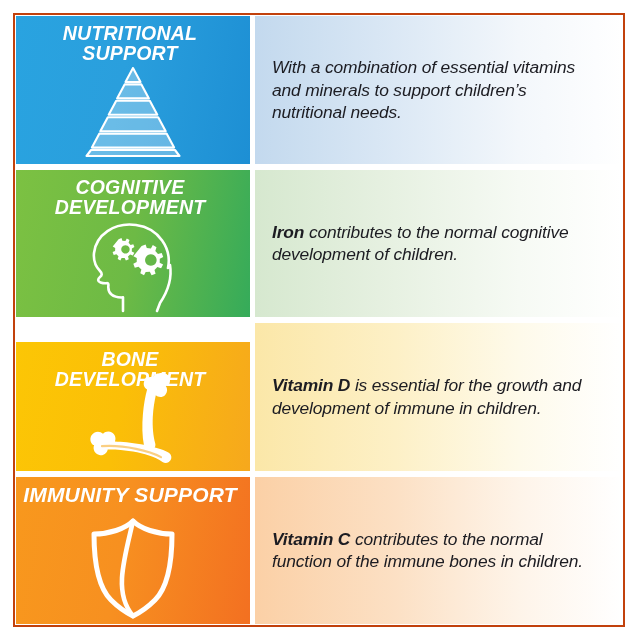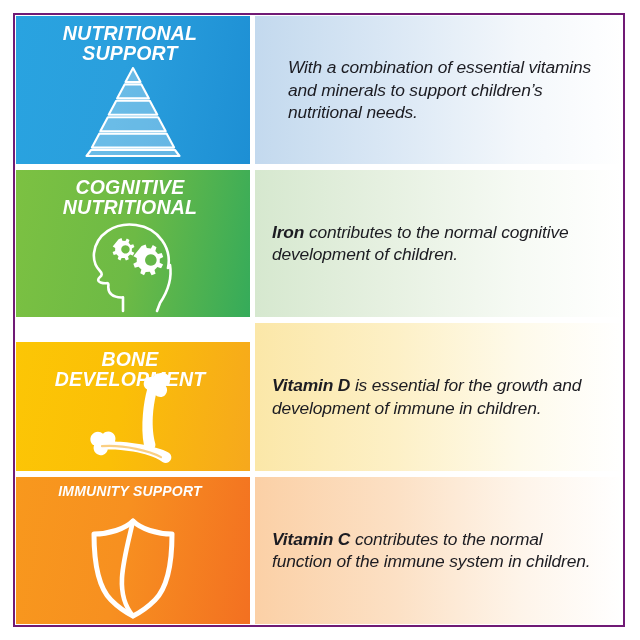--- a/index.html
+++ b/index.html
@@ -12,21 +12,21 @@
     height: 640px;
     overflow: hidden;
     font-family: "Liberation Sans", sans-serif;
   }
   #infographic {
     position: absolute;
     left: 13px;
     top: 13px;
     width: 612px;
     height: 614px;
-    border: 2px solid #701a75;
+    border: 2px solid #c2410c;
     background: #ffffff;
     box-sizing: border-box;
   }
   .rows {
     position: absolute;
     left: 0; top: 0; right: 0; bottom: 0;
     display: flex;
     flex-direction: column;
     padding: 1px;
     box-sizing: border-box;
@@ -55,21 +55,21 @@
     text-align: center;
     color: #ffffff;
     font-weight: bold;
     font-style: italic;
     font-size: 19.5px;
     line-height: 1.04;
     letter-spacing: 0.2px;
     white-space: pre-line;
     text-shadow: 0 0 1px rgba(0,0,0,0.07);
   }
-  .panel-title.one-line { font-size: 14px; }
+  .panel-title.one-line { font-size: 21px; }
   .icon-wrap {
     position: absolute;
     left: 0; right: 0;
     bottom: 4px;
     display: flex;
     align-items: flex-end;
     justify-content: center;
   }
 
   
@@ -85,21 +85,21 @@
     font-size: 17.4px;
     line-height: 1.28;
     color: #1c1c22;
     padding: 0 18px 0 17px;
     letter-spacing: -0.15px;
   }
   .desc b { font-weight: bold; }
 
   
   .row-nutritional .panel { background: linear-gradient(100deg,#29a3e0 0%, #2a9fdd 45%, #1d8fd4 100%); }
-  .row-nutritional .textpanel { background: linear-gradient(90deg,#c3d9ee 0%, #dbe8f5 38%, #f3f7fb 72%, #ffffff 100%); padding-left: 16px; }
+  .row-nutritional .textpanel { background: linear-gradient(90deg,#c3d9ee 0%, #dbe8f5 38%, #f3f7fb 72%, #ffffff 100%); }
 
   .row-cognitive .panel { background: linear-gradient(100deg,#7cc142 0%, #6dba45 50%, #35ab5a 100%); }
   .row-cognitive .textpanel { background: linear-gradient(90deg,#d6e8cf 0%, #e7f1e2 38%, #f6faf4 72%, #ffffff 100%); }
 
   .row-bone .panel { background: linear-gradient(100deg,#fcc605 0%, #fbbf07 45%, #f6a81d 100%); margin-top: 19px; }
   .row-bone .textpanel { background: linear-gradient(90deg,#fbe7a8 0%, #fdf0c6 38%, #fefaea 72%, #ffffff 100%); }
 
   .row-immunity .panel { background: linear-gradient(100deg,#f8981d 0%, #f79020 45%, #f37021 100%); }
   .row-immunity .textpanel { background: linear-gradient(90deg,#fbd0a6 0%, #fce0c4 38%, #fef4e9 72%, #ffffff 100%); }
 
@@ -129,21 +129,21 @@
         </div>
       </div>
       <div class="textpanel">
         <div class="desc"><span>With a combination of essential vitamins and minerals to support children’s nutritional needs.</span></div>
       </div>
     </div>
 
     <div class="row row-cognitive">
       <div class="panel">
         <div class="panel-title">COGNITIVE
-NUTRITIONAL</div>
+DEVELOPMENT</div>
         <div class="icon-wrap">
           <svg width="106" height="100" viewBox="0 0 106 100" aria-hidden="true">
             <path d="M88 55 C92 36 79 15 56 12 C34 9 16 22 14 40
                      C13 50 17 55 20 58 C22.5 60.5 22 62.5 20 64
                      C17.5 66 17.5 68.5 20.5 69.5 C23 70.3 25 70.4 26.5 70.2
                      C28 70 28.6 70.8 28.4 72.5 C28 76 29 79.5 31.5 81.6
                      C34.5 84.2 39 84.6 43 84.4 L43 98" fill="none" stroke="#ffffff" stroke-width="2.6" stroke-linecap="round" stroke-linejoin="round"></path>
             <path d="M90 52 C92 64 88 78 80 90 L77 98" fill="none" stroke="#ffffff" stroke-width="2.6" stroke-linecap="round"></path>
             <g fill="#ffffff">
               <path d="M38.6 26.2 l2.9 -1.1 0.9 2.6 3.0 0.2 1.4 -2.4 2.7 1.6 -0.9 2.7 2.0 2.2 2.7 -0.8 1.1 2.9 -2.5 1.3 -0.1 3.0 2.5 1.3 -1.5 2.7 -2.7 -0.9 -2.1 2.1 0.8 2.7 -2.9 1.1 -1.3 -2.5 -3.0 0.1 -1.2 2.5 -2.7 -1.5 0.8 -2.7 -2.1 -2.1 -2.7 0.8 -1.1 -2.9 2.5 -1.2 0.1 -3.0 -2.5 -1.3 z
@@ -195,18 +195,18 @@
         <div class="panel-title one-line">IMMUNITY SUPPORT</div>
         <div class="icon-wrap">
           <svg width="104" height="104" viewBox="0 0 104 104" aria-hidden="true">
             <path d="M52 5 C44 13 28 18 13 18 C13 44 16 70 30 84 c8 8 16 13 22 16
                      c6 -3 14 -8 22 -16 C88 70 91 44 91 18 C76 18 60 13 52 5 Z" fill="none" stroke="#ffffff" stroke-width="5" stroke-linejoin="round"></path>
             <path d="M52 5 C48 23 42 44 41 62 c-0.7 13 1 26 11 38" fill="none" stroke="#ffffff" stroke-width="4.6" stroke-linecap="round"></path>
           </svg>
         </div>
       </div>
       <div class="textpanel">
-        <div class="desc"><b>Vitamin C</b><span> contributes to the normal function of the immune system in children.</span></div>
+        <div class="desc"><b>Vitamin C</b><span> contributes to the normal function of the immune bones in children.</span></div>
       </div>
     </div>
 
   </div>
 </div>
 
 </body></html>

